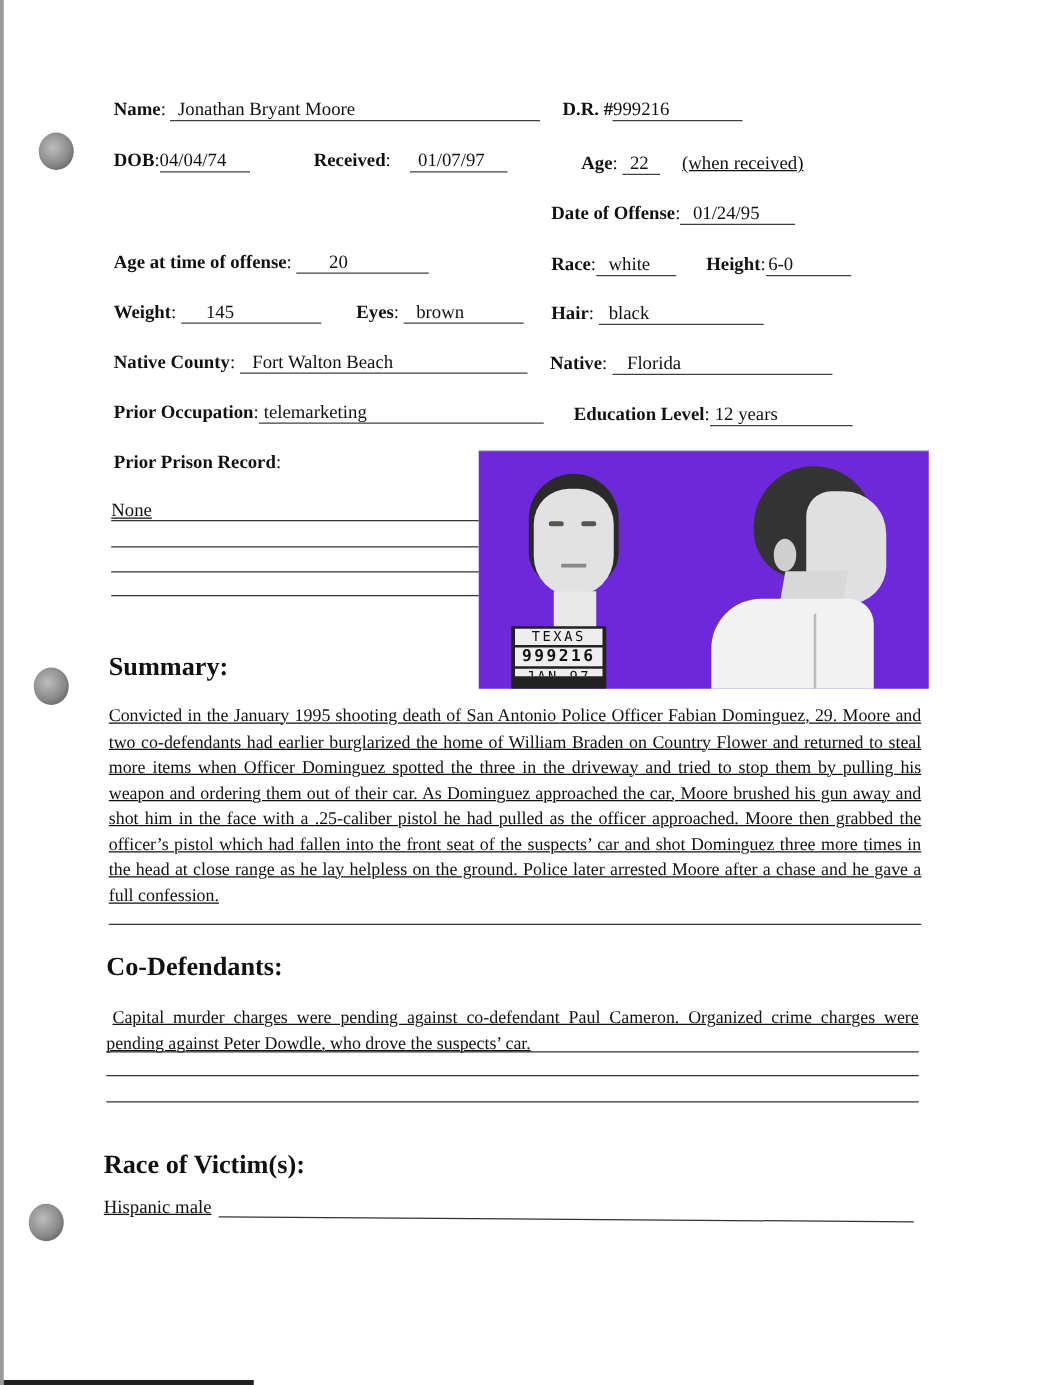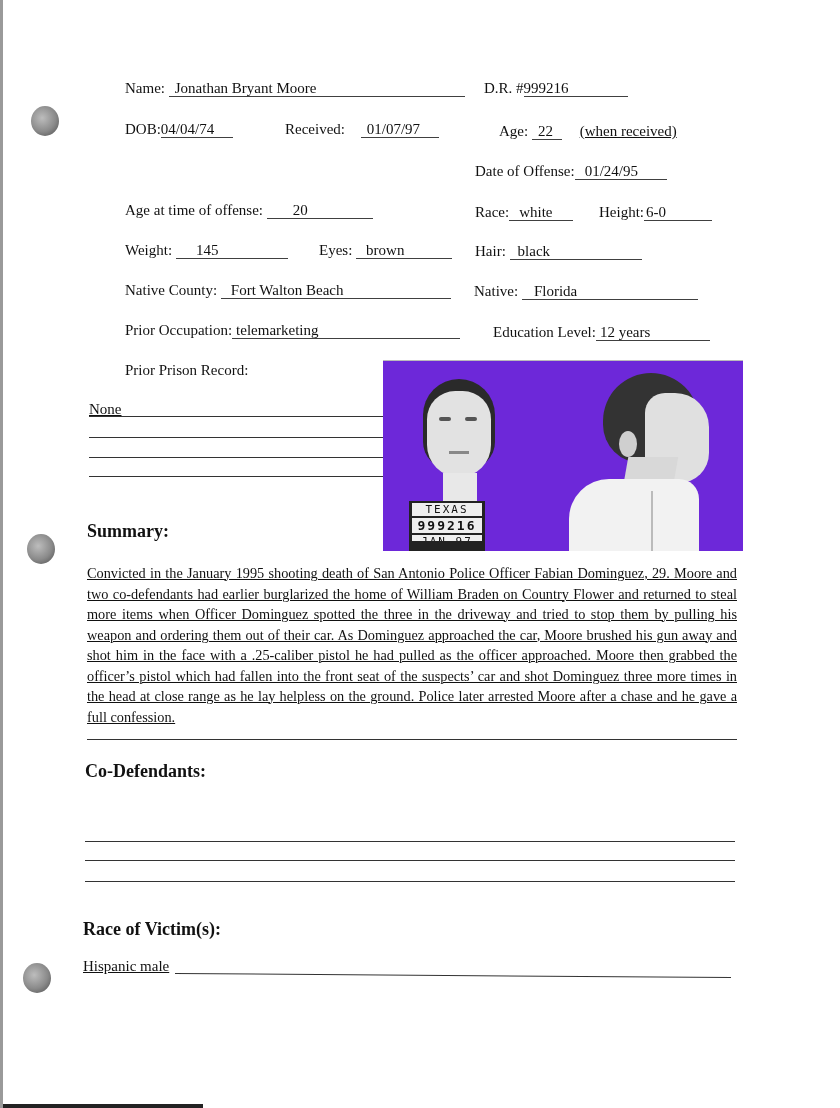--- a/index.html
+++ b/index.html
@@ -4,24 +4,24 @@
 <style>
   html,body{margin:0;padding:0;}
   body{width:840px;height:1108px;background:#fff;position:relative;overflow:hidden;
        font-family:"Liberation Serif","DejaVu Serif",serif;color:#111;}
   .page{position:absolute;left:0;top:0;width:840px;height:1108px;
         border-left:3px solid #9a9a9a;box-sizing:border-box;}
   .bottom-edge{position:absolute;left:0;bottom:0;width:200px;height:4px;background:#222;}
   .hole{position:absolute;width:28px;height:30px;border-radius:50%;
         background:radial-gradient(circle at 40% 40%,#bdbdbd 0%,#8a8a8a 55%,#4a4a4a 100%);}
   .row{position:absolute;font-size:15px;white-space:nowrap;}
-  .lbl{font-weight:normal;margin-left:34px;}
+  .lbl{font-weight:bold;}
   .val{display:inline-block;border-bottom:1px solid #404040;line-height:15px;padding-left:6px;}
   .line{position:absolute;height:0;border-top:1.3px solid #333;}
-  .section{position:absolute;font-weight:bold;font-size:18px;}
+  .section{position:absolute;font-weight:bold;font-size:21px;}
   .para{position:absolute;font-size:14.3px;line-height:20.5px;text-align:justify;}
   .para span{text-decoration:underline;text-decoration-thickness:1px;}
   .photo{position:absolute;left:380px;top:360px;width:360px;height:190px;background:#6d28d9;
          border-top:1px solid #bbb;overflow:hidden;}
   .head{position:absolute;background:#2a2a2a;}
   .face{position:absolute;background:#e6e6e6;}
   .plate{position:absolute;background:#222;color:#fff;font-family:"DejaVu Sans Mono",monospace;
          font-size:11px;text-align:center;}
   .plate .cell{background:#eee;color:#111;margin:2px 3px;letter-spacing:2px;}
 </style>
@@ -132,20 +132,23 @@
     <div style="position:absolute;left:268px;top:130px;width:2px;height:60px;background:#bbb;"></div>
   </div>
 
   <div class="section" style="left:84px;top:521px;">Summary:</div>
   <div class="para" style="left:84px;top:563px;width:650px;">
     <span>Convicted in the January 1995 shooting death of San Antonio Police Officer Fabian Dominguez, 29. Moore and two co-defendants had earlier burglarized the home of William Braden on Country Flower and returned to steal more items when Officer Dominguez spotted the three in the driveway and tried to stop them by pulling his weapon and ordering them out of their car. As Dominguez approached the car, Moore brushed his gun away and shot him in the face with a .25-caliber pistol he had pulled as the officer approached. Moore then grabbed the officer’s pistol which had fallen into the front seat of the suspects’ car and shot Dominguez three more times in the head at close range as he lay helpless on the ground. Police later arrested Moore after a chase and he gave a full confession.</span>
   </div>
   <div class="line" style="left:84px;top:739px;width:650px;"></div>
 
   <div class="section" style="left:82px;top:761px;">Co-Defendants:</div>
+  <div class="para" style="left:82px;top:804px;width:650px;text-indent:5px;">
+    <span>Capital murder charges were pending against co-defendant Paul Cameron. Organized crime charges were pending against Peter Dowdle, who drove the suspects’ car.</span>
+  </div>
   <div class="line" style="left:82px;top:841px;width:650px;"></div>
   <div class="line" style="left:82px;top:860px;width:650px;"></div>
   <div class="line" style="left:82px;top:881px;width:650px;"></div>
 
   <div class="section" style="left:80px;top:919px;">Race of Victim(s):</div>
   <div class="row" style="left:80px;top:958px;">
     <span style="text-decoration:underline;">Hispanic male</span>
   </div>
   <div class="line" style="left:172px;top:975px;width:556px;transform:rotate(0.4deg);"></div>
 

